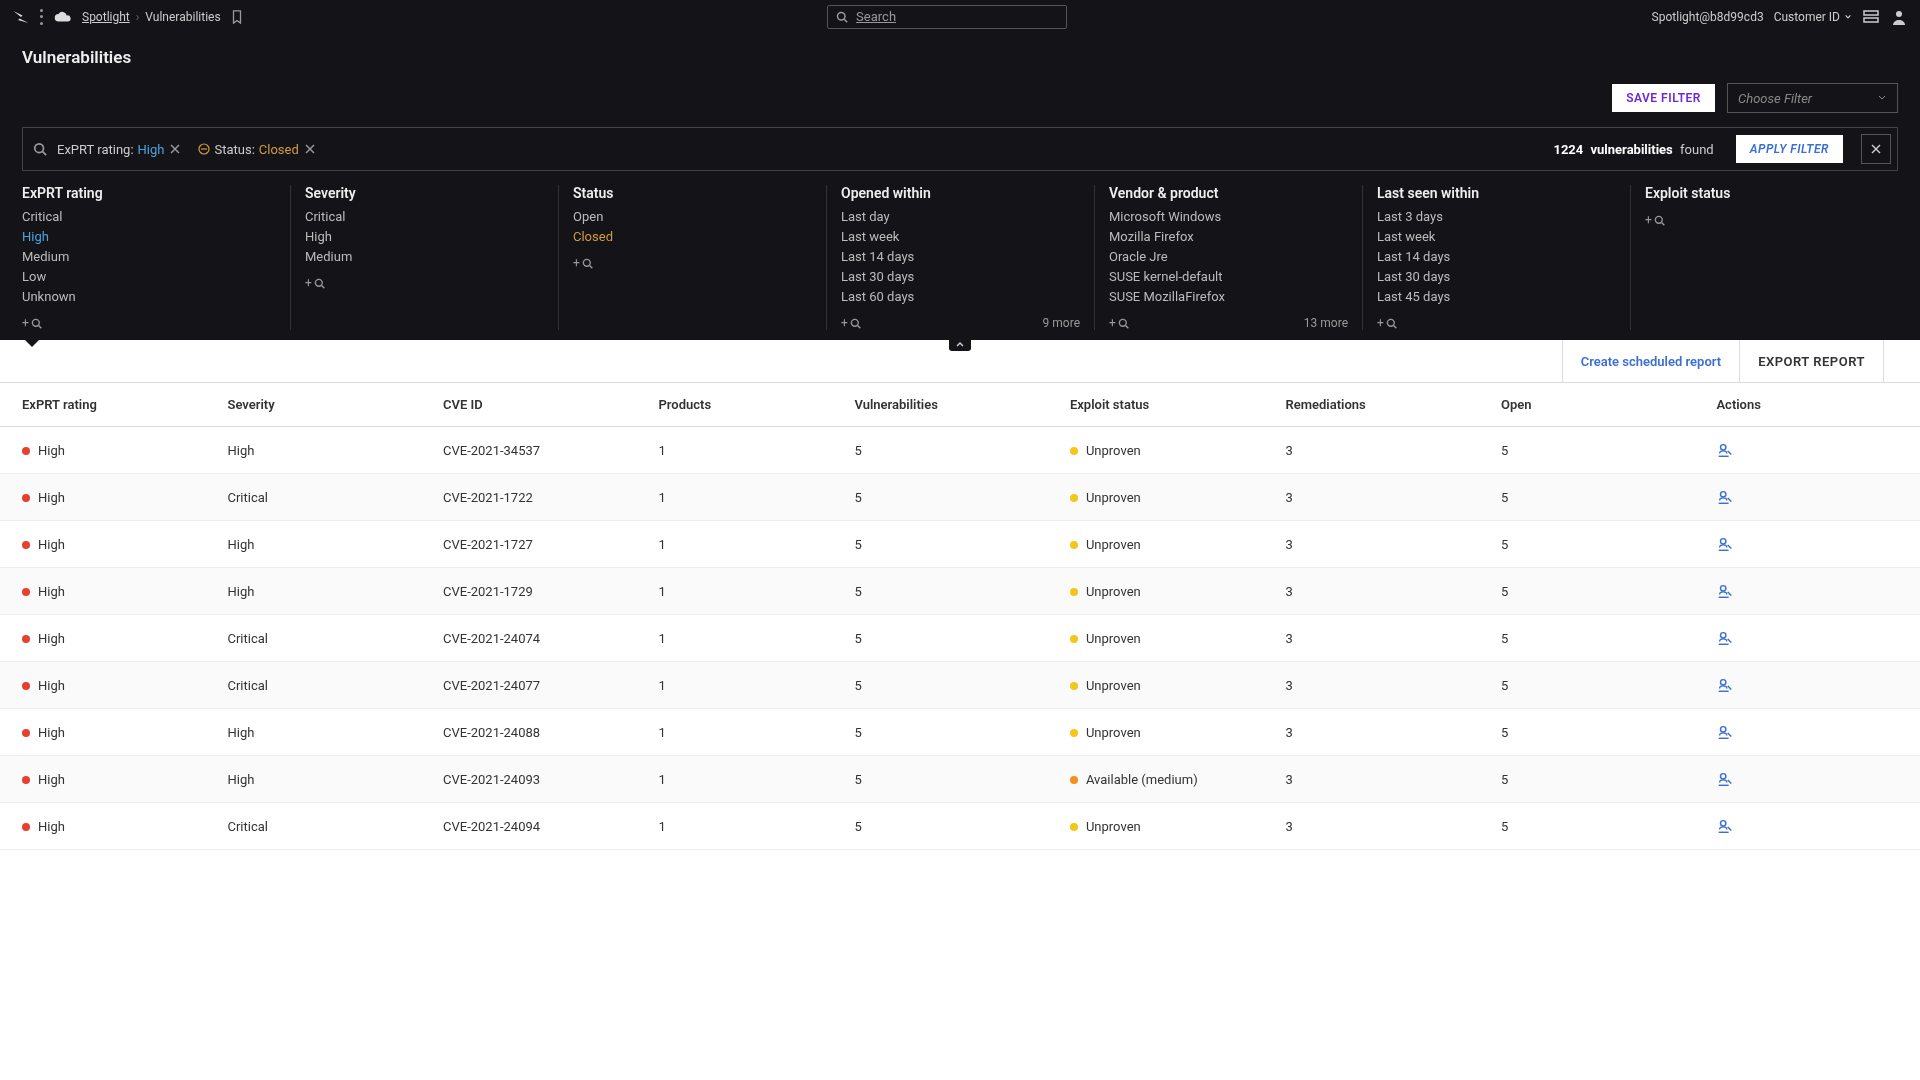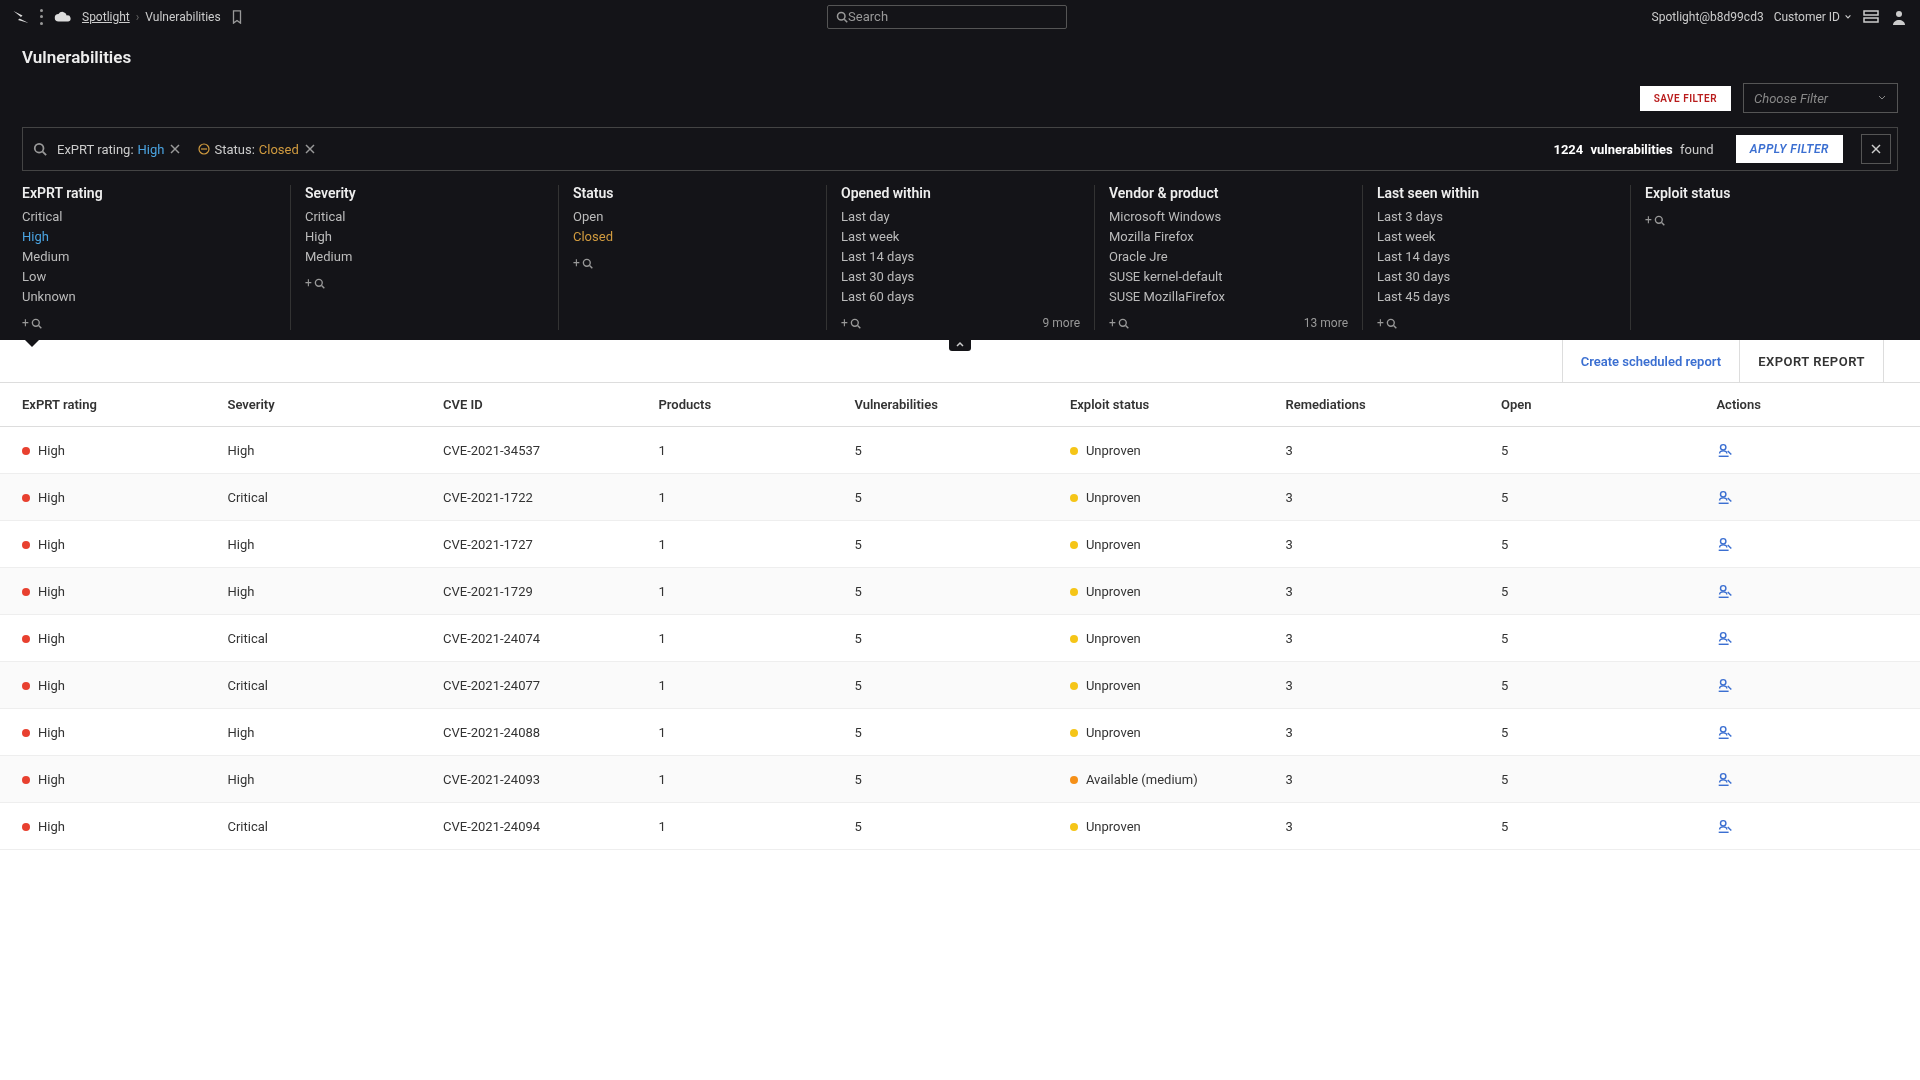--- a/index.html
+++ b/index.html
@@ -10,33 +10,33 @@
 .topbar-left { display: flex; align-items: center; gap: 10px; }
 .bird-icon { width: 18px; height: 18px; }
 .dots-icon { width: 4px; height: 16px; display: flex; flex-direction: column; justify-content: space-between; }
 .dots-icon span { width: 3px; height: 3px; background: #999; border-radius: 50%; }
 .cloud-icon { width: 18px; height: 14px; }
 .breadcrumb { display: flex; align-items: center; gap: 6px; font-size: 12px; }
 .breadcrumb a { color: #ccc; text-decoration: underline; }
 .breadcrumb .sep { color: #666; }
 .bookmark-icon { width: 12px; height: 14px; margin-left: 4px; }
 .topbar-center { flex: 1; display: flex; justify-content: center; }
-.search-box { width: 240px; height: 24px; border: 1px solid #555; background: transparent; display: flex; align-items: center; padding: 0 8px; color: #999; gap: 0; border-radius: 2px; }
+.search-box { width: 240px; height: 24px; border: 1px solid #555; background: transparent; display: flex; align-items: center; padding: 0 8px; color: #999; gap: 8px; border-radius: 2px; text-decoration: underline; }
 .topbar-right { display: flex; align-items: center; gap: 10px; font-size: 12px; color: #ccc; }
 .chevron-down { width: 8px; height: 8px; }
 .toolbar-icon { width: 18px; height: 18px; }
 
 
 .page-header { background: #141418; padding: 14px 22px 8px; color: #eee; }
 .page-title { font-size: 17px; font-weight: 600; }
 
 
 .actionbar { background: #141418; padding: 8px 22px 14px; display: flex; justify-content: flex-end; gap: 12px; align-items: center; }
-.btn-save-filter { background: #fff; color: #b91c1c; border: none; padding: 7px 14px; font-size: 10px; font-weight: 600; letter-spacing: 0.5px; cursor: pointer; }
-.choose-filter { width: 155px; height: 30px; border: 1px solid #555; background: transparent; display: flex; align-items: center; padding: 0 10px; color: #888; justify-content: space-between; gap: 28px; }
+.btn-save-filter { background: #fff; color: #6d28d9; border: none; padding: 7px 14px; font-size: 12px; font-weight: 600; letter-spacing: 0.5px; cursor: pointer; }
+.choose-filter { width: 171px; height: 30px; border: 1px solid #555; background: transparent; display: flex; align-items: center; padding: 0 10px; color: #888; justify-content: space-between; gap: 28px; }
 
 
 .filter-row { background: #141418; padding: 0 22px 0; }
 .filter-input { border: 1px solid #444; background: transparent; display: flex; align-items: center; padding: 6px 6px 6px 10px; gap: 10px; }
 .filter-search-icon { width: 14px; height: 14px; color: #999; }
 .chip { display: inline-flex; align-items: center; gap: 4px; font-size: 13px; }
 .chip .label { color: #ccc; }
 .chip .val-high { color: #4aa3e0; }
 .chip .val-closed { color: #d19b3f; }
 .chip-x { width: 10px; height: 10px; color: #999; cursor: pointer; margin-left: 2px; }

